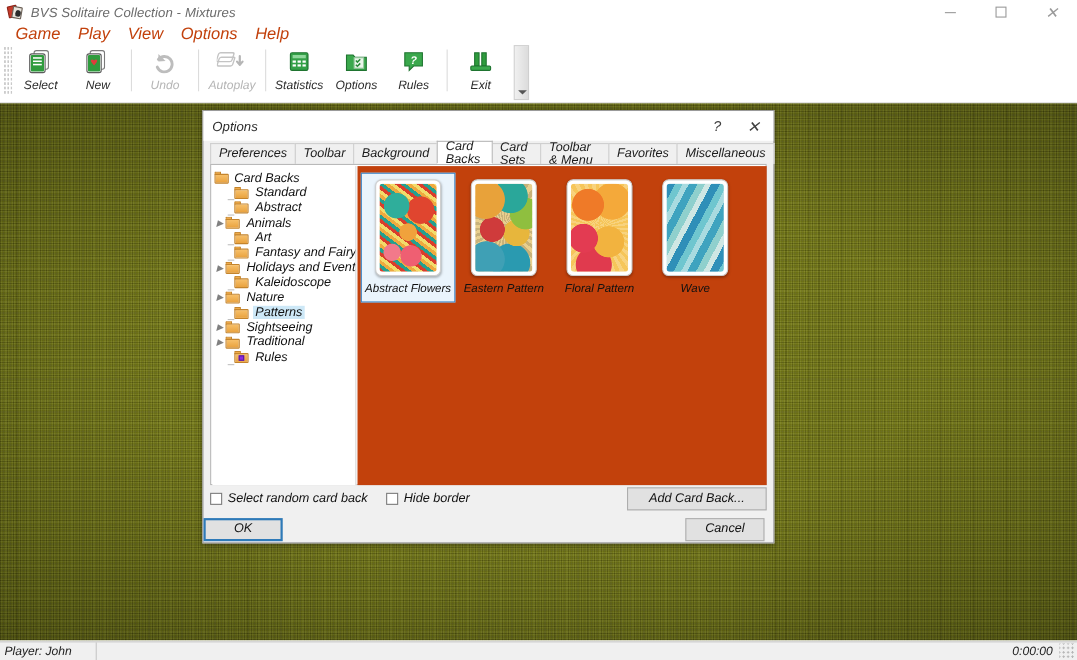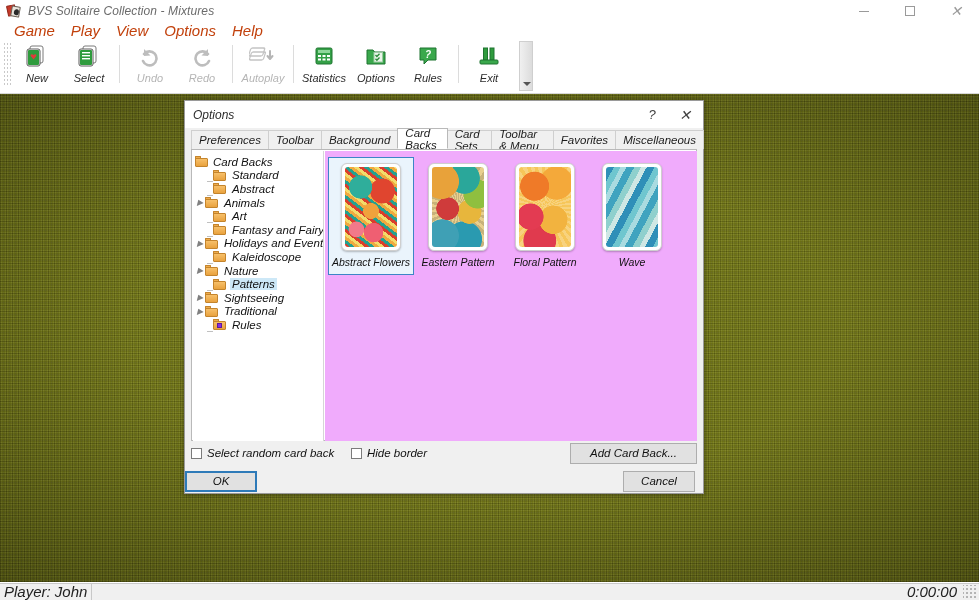--- a/index.html
+++ b/index.html
@@ -128,21 +128,21 @@
 
   
   .statusbar {
     position: absolute; left: 0; top: 583px;
     width: 979px; height: 17px;
     background: #f0f0f0;
     border-top: 1px solid #c8c8c8;
     display: flex; align-items: center;
   }
   .sb-cell {
-    font-size: 15px; color:#222; padding: 0 4px; height: 16px; line-height:16px;
+    font-size: 11px; color:#222; padding: 0 4px; height: 16px; line-height:16px;
   }
   .sb-left { border-right: 1px solid #c8c8c8; min-width: 88px; }
   .sb-spacer { flex: 1; }
   .sb-right { text-align: right; padding-right: 6px; }
   .sb-grip {
     width: 14px; height: 14px; margin-right: 2px;
     background-image: radial-gradient(#b4b4b4 38%, transparent 40%);
     background-size: 4px 4px; background-position: right bottom;
   }
 
@@ -232,21 +232,21 @@
     position:absolute; left:4px; top:4px; width:5px; height:5px;
     background:#8a2be2; border:1px solid #5d1b9b;
   }
   .tnode .tlabel { font-size:11.5px; color:#111; padding: 0 2px; }
   .tnode.root .tlabel { padding-left:1px; }
   .tnode.selected .tlabel { background:#cde8f7; }
 
   .cardgrid {
     position:absolute; left:133px; top:1px;
     width: 372px; height: 290px;
-    background:#f0abfc;
+    background:#c2410c;
     padding: 6px 0 0 3px;
     display:flex; flex-wrap:wrap; align-content:flex-start;
   }
   .cardcell {
     width: 86px; height: 118px;
     display:flex; flex-direction:column; align-items:center;
     padding-top: 5px;
     border:1px solid transparent;
     margin-right: 1px;
   }
@@ -365,64 +365,55 @@
     <div class="menu-item">Options</div>
     <div class="menu-item">Help</div>
   </div>
 
   <div class="toolbar">
     <div class="tb-grip"></div>
 
     <div class="tbtn">
       <div class="glyph">
         <svg width="26" height="24" viewBox="0 0 26 24">
-          <rect x="6" y="2" width="13" height="17" rx="2" fill="#ffffff" stroke="#7a7a7a"></rect>
-          <rect x="3" y="5" width="13" height="17" rx="2" fill="#ffffff" stroke="#5a5a5a"></rect>
-          <rect x="4" y="6" width="11" height="15" rx="1" fill="#2f9b3d"></rect>
-          <path d="M9.5 11 c-2-2 -4 0 -2.2 1.8 L9.5 15.5 l2.2-2.7 C13.5 11 11.5 9 9.5 11z" fill="#e03b3b"></path>
-        </svg>
-      </div>
-      <div class="lbl">New</div>
-    </div>
-
-    <div class="tbtn">
-      <div class="glyph">
-        <svg width="26" height="24" viewBox="0 0 26 24">
           <rect x="7" y="2" width="13" height="17" rx="2" fill="#ffffff" stroke="#7a7a7a"></rect>
           <rect x="3" y="5" width="14" height="17" rx="2" fill="#ffffff" stroke="#5a5a5a"></rect>
           <rect x="4" y="6" width="12" height="15" rx="1" fill="#2f9b3d"></rect>
           <rect x="6" y="8" width="8" height="1.4" fill="#ffffff"></rect>
           <rect x="6" y="11" width="8" height="1.4" fill="#ffffff"></rect>
           <rect x="6" y="14" width="8" height="1.4" fill="#ffffff"></rect>
         </svg>
       </div>
       <div class="lbl">Select</div>
     </div>
 
+    <div class="tbtn">
+      <div class="glyph">
+        <svg width="26" height="24" viewBox="0 0 26 24">
+          <rect x="6" y="2" width="13" height="17" rx="2" fill="#ffffff" stroke="#7a7a7a"></rect>
+          <rect x="3" y="5" width="13" height="17" rx="2" fill="#ffffff" stroke="#5a5a5a"></rect>
+          <rect x="4" y="6" width="11" height="15" rx="1" fill="#2f9b3d"></rect>
+          <path d="M9.5 11 c-2-2 -4 0 -2.2 1.8 L9.5 15.5 l2.2-2.7 C13.5 11 11.5 9 9.5 11z" fill="#e03b3b"></path>
+        </svg>
+      </div>
+      <div class="lbl">New</div>
+    </div>
+
     <div class="tb-sep"></div>
 
     <div class="tbtn disabled">
       <div class="glyph">
         <svg width="24" height="22" viewBox="0 0 24 22">
           <path d="M6 9 a7 7 0 1 1 -1 7" fill="none" stroke="#bdbdbd" stroke-width="2.6" stroke-linecap="round"></path>
           <path d="M6 4 L6 11 L12.5 10.5 Z" fill="#bdbdbd"></path>
         </svg>
       </div>
       <div class="lbl">Undo</div>
     </div>
 
-    <div class="tbtn disabled">
-      <div class="glyph">
-        <svg width="24" height="22" viewBox="0 0 24 22">
-          <path d="M18 9 a7 7 0 1 0 1 7" fill="none" stroke="#bdbdbd" stroke-width="2.6" stroke-linecap="round"></path>
-          <path d="M18 4 L18 11 L11.5 10.5 Z" fill="#bdbdbd"></path>
-        </svg>
-      </div>
-      <div class="lbl">Redo</div>
-    </div>
 
     <div class="tb-sep"></div>
 
     <div class="tbtn disabled">
       <div class="glyph">
         <svg width="28" height="22" viewBox="0 0 28 22">
           <g fill="none" stroke="#c4c4c4" stroke-width="1.3">
             <rect x="3" y="3" width="14" height="8" rx="1.5" transform="skewX(-18)"></rect>
             <rect x="5" y="7" width="14" height="8" rx="1.5" transform="skewX(-18)"></rect>
           </g>

